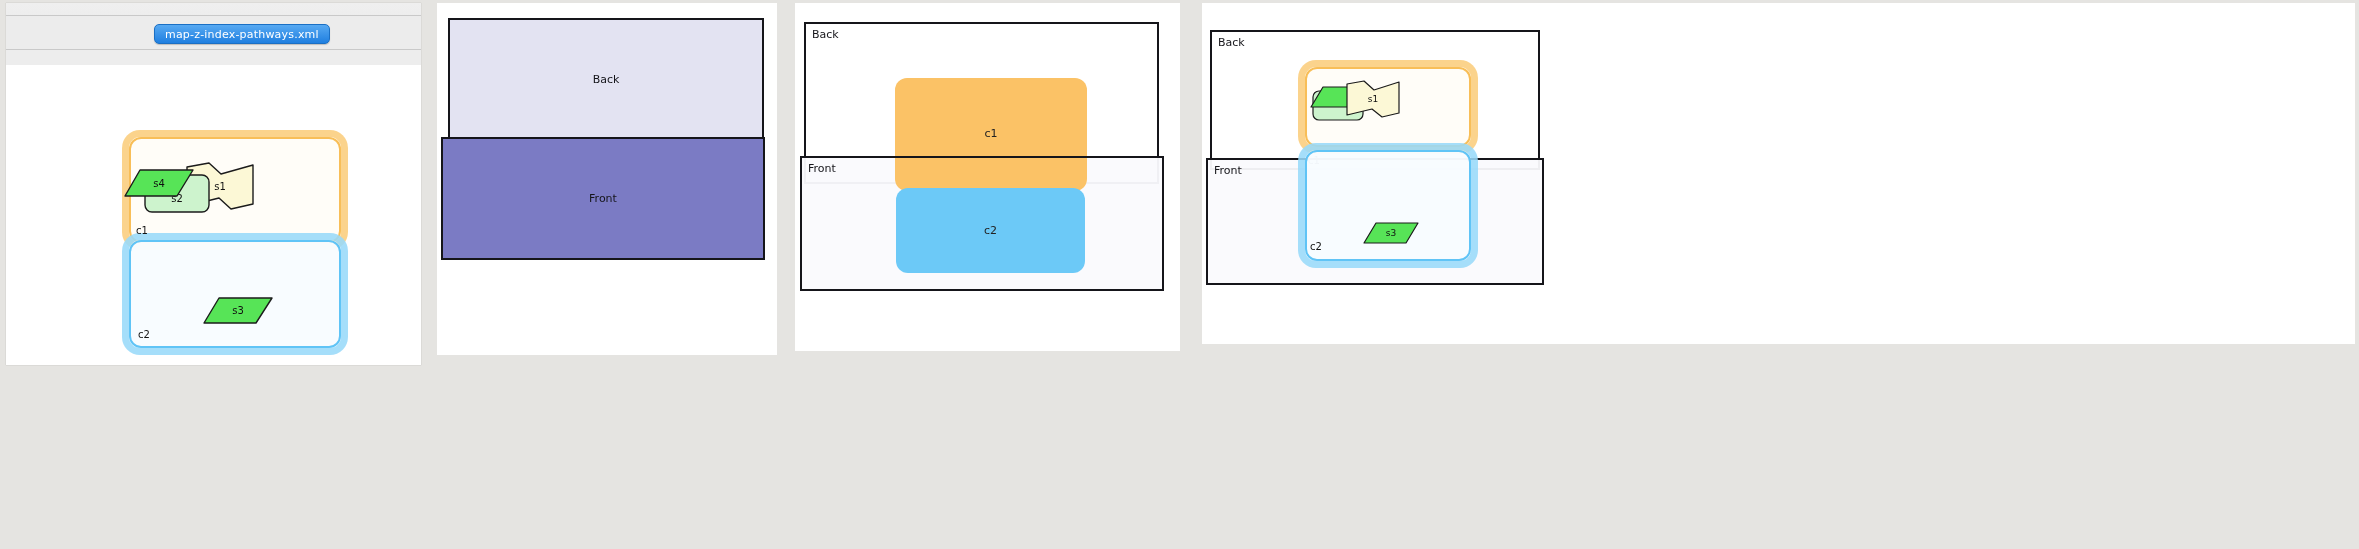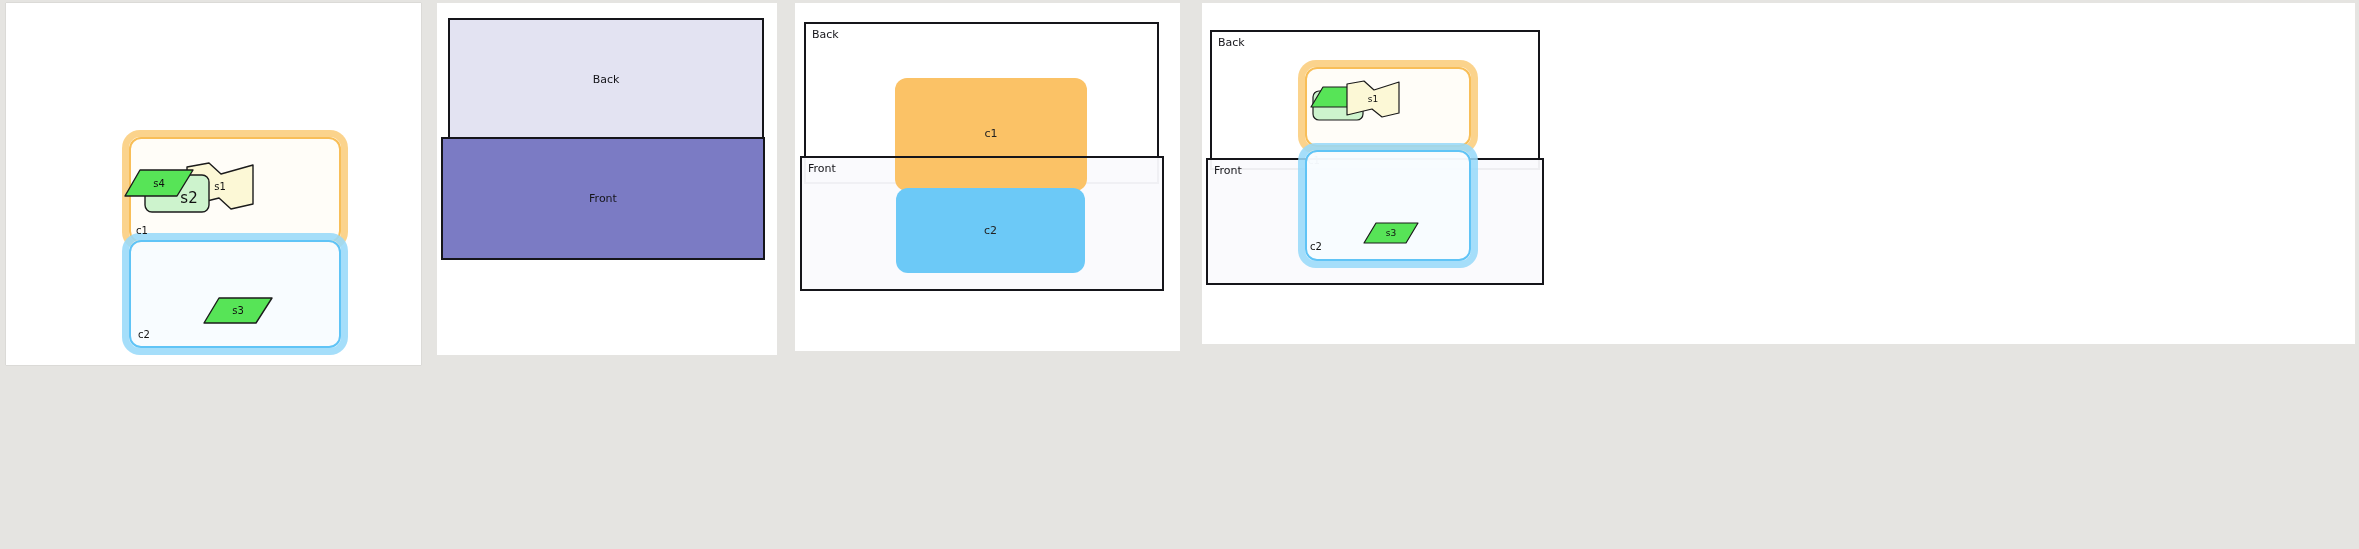--- a/index.html
+++ b/index.html
@@ -129,20 +129,26 @@
     background: #ffffff;
   }
 </style>
 </head>
 <body>
 
 <div id="root">
 
   <div class="panel1">
 
+    <div class="p1-chrome">
+      <div class="p1-strip s1"></div>
+      <div class="p1-strip s2"></div>
+      <div class="p1-strip s3"></div>
+      <div class="p1-tab">map-z-index-pathways.xml</div>
+    </div>
 
     <div class="p1-canvas">
 
       <div class="cbox" style="left:116px; top:65px; width:226px; height:120px; z-index:2;">
         <div class="outer"></div>
         <div class="inner"></div>
       </div>
       <div class="clabel" style="left:130px; top:160px; z-index:6;">c1</div>
 
       <div class="cbox blue" style="left:116px; top:168px; width:226px; height:122px; z-index:3;">
@@ -155,21 +161,21 @@
         <svg class="shape-svg" width="70" height="50" viewBox="0 0 70 50">
           <path d="M2,6 L24,2 L36,13 L68,4 L68,43 L46,48 L34,37 L2,45 Z" fill="#fcf8d6" stroke="#1b1b1b" stroke-width="1.4" stroke-linejoin="round"></path>
         </svg>
         <div class="shape-label" style="position:absolute;left:0;top:0;width:70px;height:50px;display:flex;align-items:center;justify-content:center;font-size:10px;color:#111;">s1</div>
       </div>
 
       <div class="shp" style="left:138px; top:109px; width:66px; height:39px; z-index:5;">
         <svg class="shape-svg" width="66" height="39" viewBox="0 0 66 39">
           <rect x="1" y="1" width="64" height="37" rx="7" ry="7" fill="#cdf3cd" stroke="#1b1b1b" stroke-width="1.4"></rect>
         </svg>
-        <div class="shape-label" style="position:absolute;left:12px;top:12px;width:66px;height:24px;display:flex;align-items:center;justify-content:center;font-size:15px;color:#111;">s2</div>
+        <div class="shape-label" style="position:absolute;left:0;top:12px;width:66px;height:24px;display:flex;align-items:center;justify-content:center;font-size:10px;color:#111;">s2</div>
       </div>
 
       <div class="shp" style="left:117px; top:103px; width:72px; height:30px; z-index:6;">
         <svg class="shape-svg" width="72" height="30" viewBox="0 0 72 30">
           <polygon points="17,2 70,2 54,28 2,28" fill="#57e457" stroke="#1b1b1b" stroke-width="1.4" stroke-linejoin="round"></polygon>
         </svg>
         <div class="shape-label" style="position:absolute;left:0;top:0;width:72px;height:30px;display:flex;align-items:center;justify-content:center;font-size:10px;color:#111;">s4</div>
       </div>
 
       <div class="shp" style="left:196px; top:231px; width:72px; height:29px; z-index:6;">

